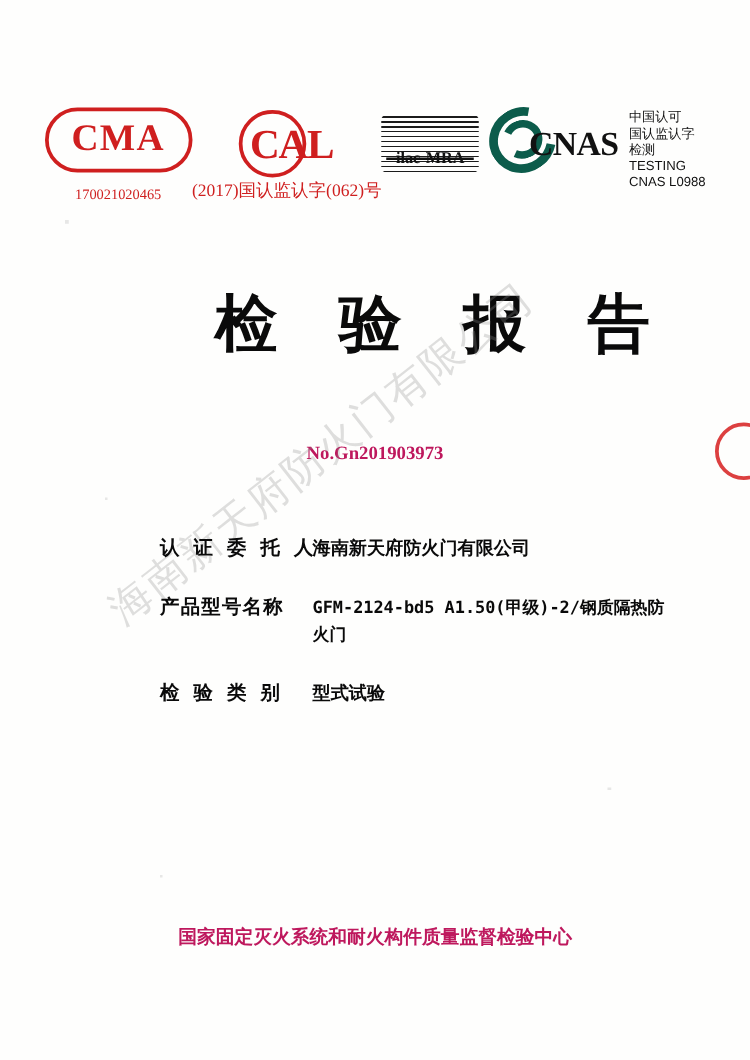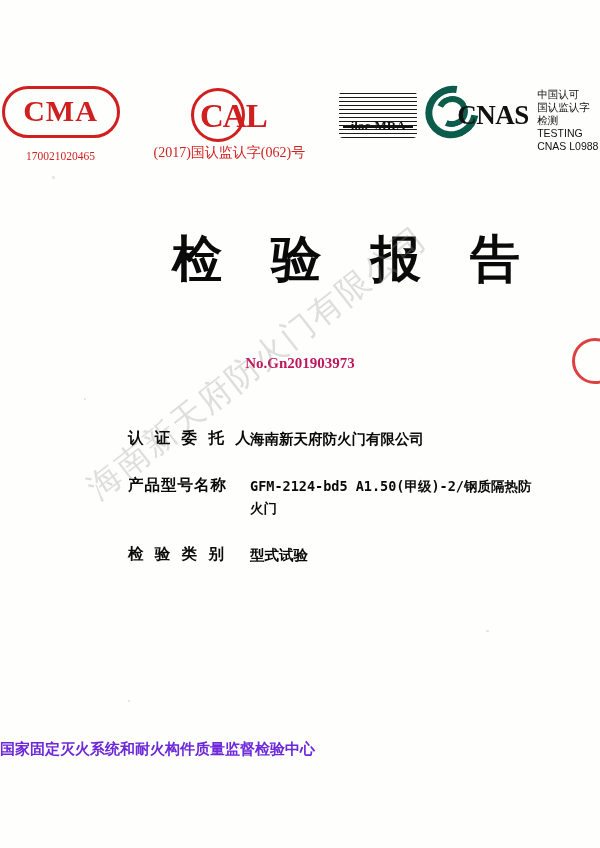--- a/index.html
+++ b/index.html
@@ -26,21 +26,20 @@
   
   .marks-row {
     position: absolute;
     top: 86px;
     left: 0;
     width: 600px;
     height: 120px;
     display: flex;
     justify-content: center;
     align-items: flex-start;
-    gap: 34px;
   }
 
   .mark {
     display: flex;
     flex-direction: column;
     align-items: center;
   }
 
   
   .cma-logo {
@@ -262,25 +261,25 @@
     font-size: 13.5px;
     font-weight: bold;
   }
 
   
   .footer {
     position: absolute;
     top: 740px;
     left: 0;
     width: 600px;
-    text-align: left;
+    text-align: center;
     font-size: 15px;
     font-weight: bold;
     font-family: "DejaVu Sans", sans-serif;
-    color: #6d28d9;
+    color: #be185d;
   }
 
   
   .watermark {
     position: absolute;
     top: 330px;
     left: 118px;
     width: 380px;
     height: 260px;
     transform: rotate(-38deg);

